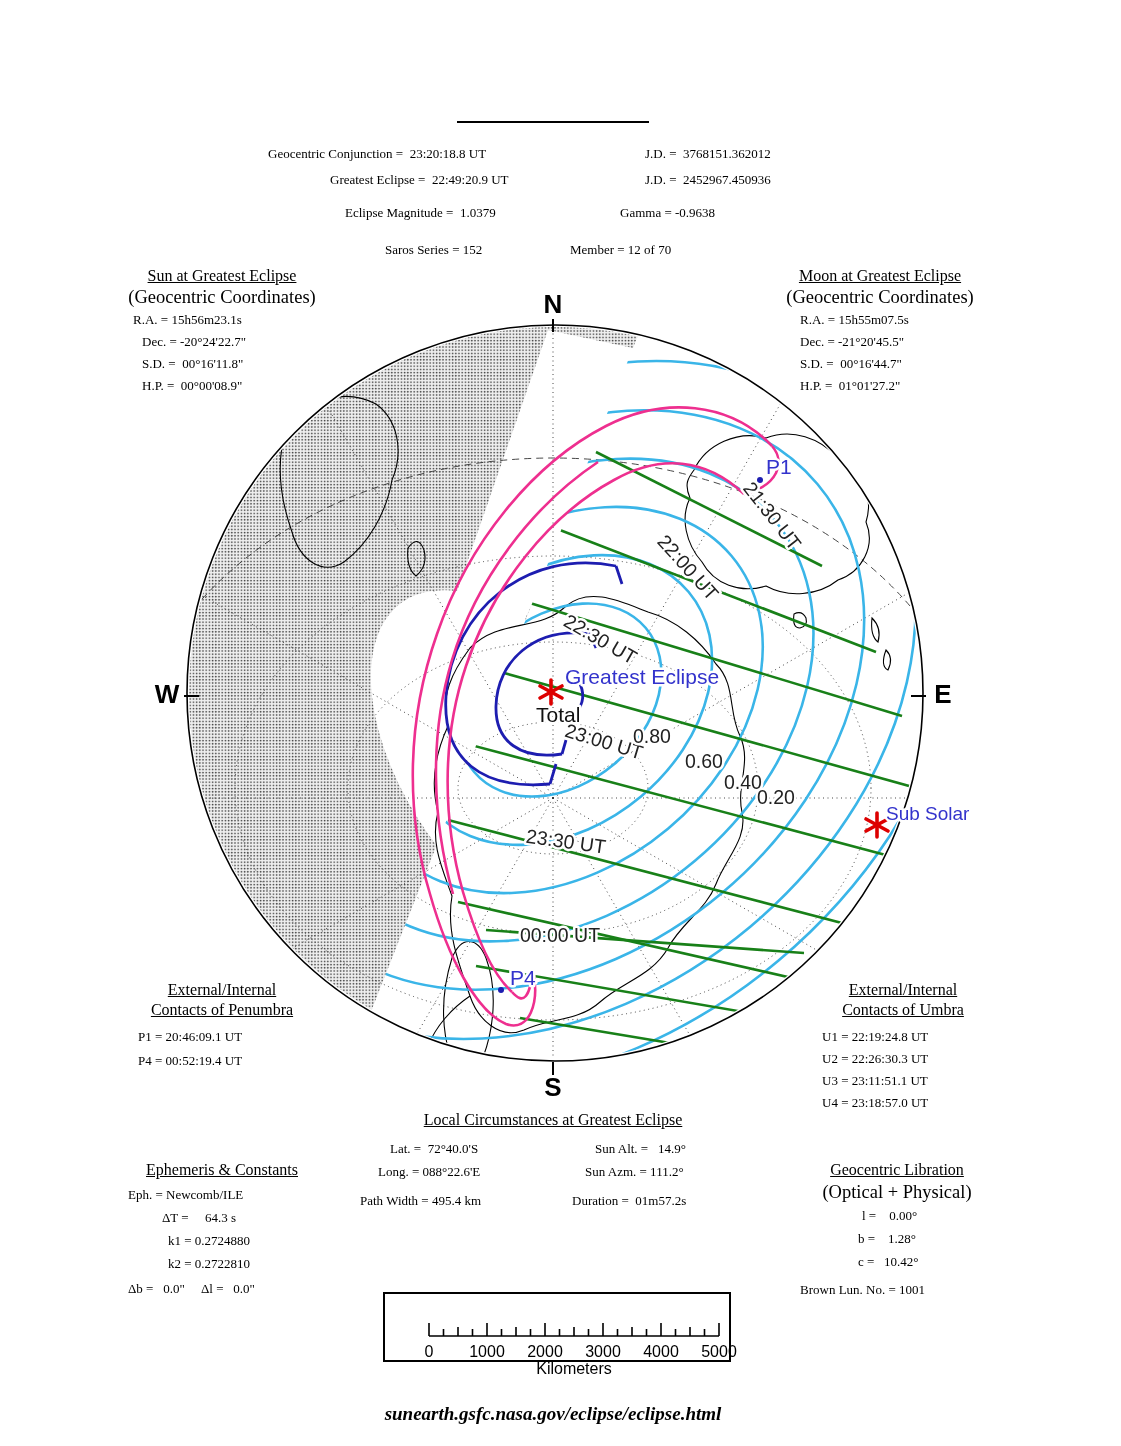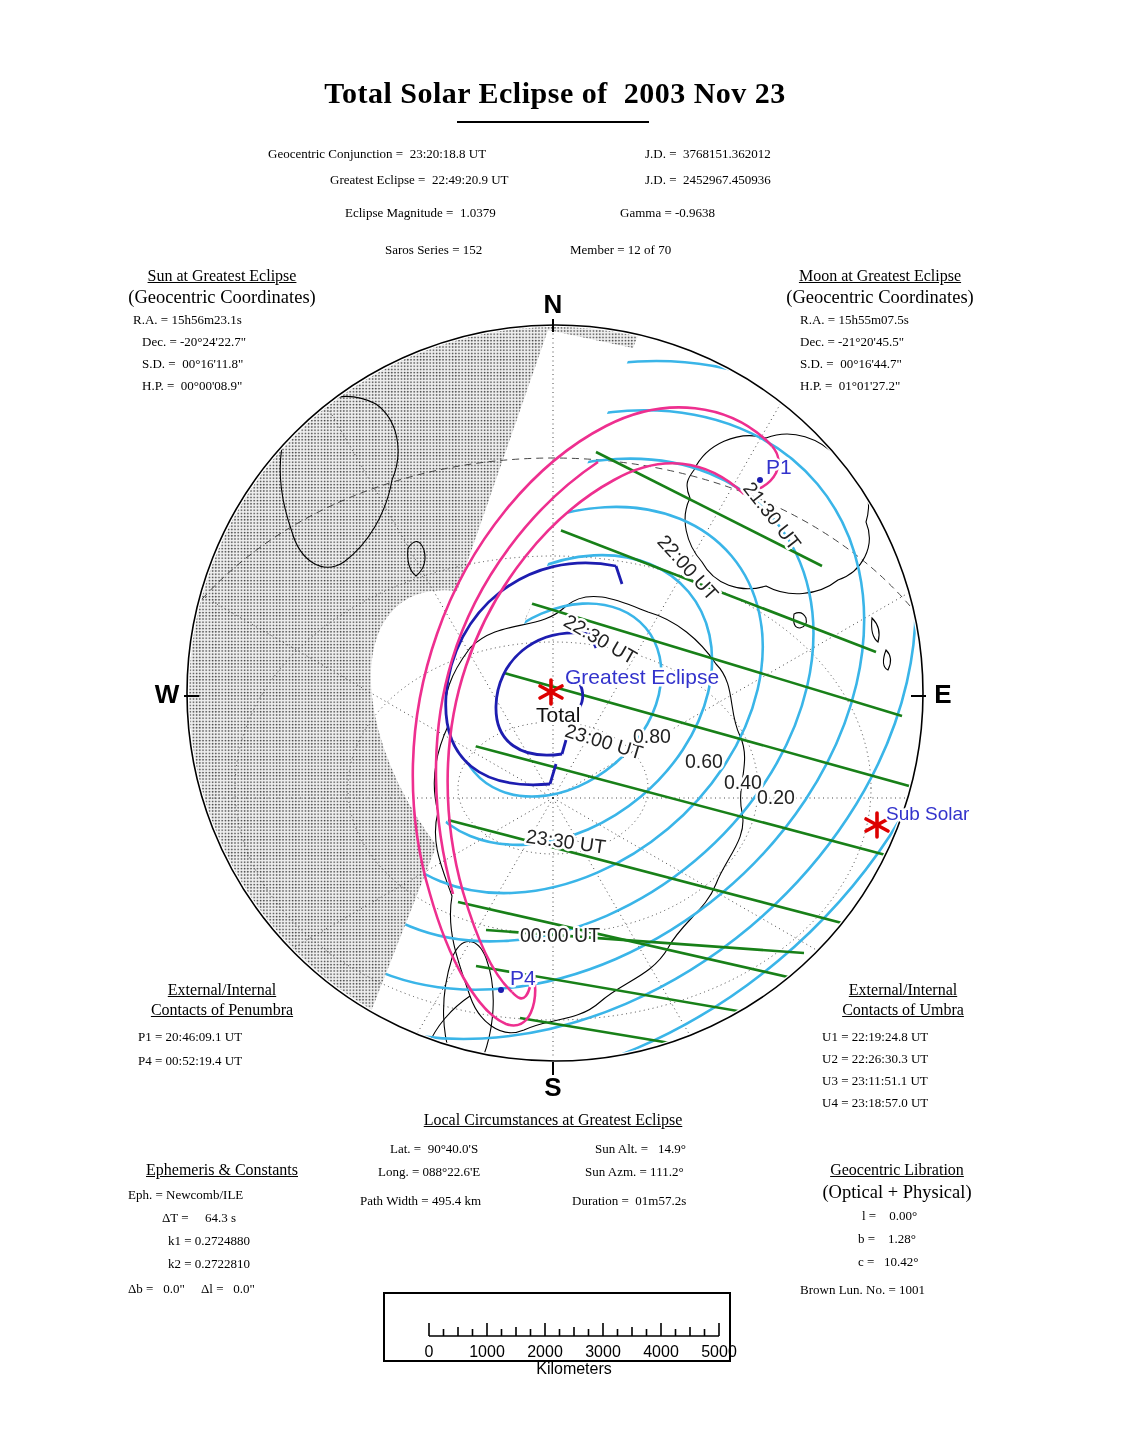--- a/index.html
+++ b/index.html
@@ -158,21 +158,20 @@
       <text class="halo" fill="#222" text-anchor="middle" transform="translate(565,848) rotate(8)">23:30 UT</text>
       <text class="halo" fill="#222" text-anchor="middle" transform="translate(560,942)">00:00 UT</text>
 
       <text class="halo" fill="#222" text-anchor="middle" x="652" y="743">0.80</text>
       <text class="halo" fill="#222" text-anchor="middle" x="704" y="768">0.60</text>
       <text class="halo" fill="#222" text-anchor="middle" x="743" y="789">0.40</text>
       <text class="halo" fill="#222" text-anchor="middle" x="776" y="804">0.20</text>
     </g>
   </svg>
 
-  <div class="abs ctr title" style="left:555px;top:76px">Total Solar Eclipse of  2003 Nov 23</div>
   <div class="abs ctr rule" style="left:553px;top:121px;width:192px"></div>
 
   <div class="abs stat" style="left:268px;top:146px">Geocentric Conjunction =  23:20:18.8 UT</div>
   <div class="abs stat" style="left:645px;top:146px">J.D. =  3768151.362012</div>
   <div class="abs stat" style="left:330px;top:172px">Greatest Eclipse =  22:49:20.9 UT</div>
   <div class="abs stat" style="left:645px;top:172px">J.D. =  2452967.450936</div>
   <div class="abs stat" style="left:345px;top:205px">Eclipse Magnitude =  1.0379</div>
   <div class="abs stat" style="left:620px;top:205px">Gamma = -0.9638</div>
   <div class="abs stat" style="left:385px;top:242px">Saros Series = 152</div>
   <div class="abs stat" style="left:570px;top:242px">Member = 12 of 70</div>
@@ -197,21 +196,21 @@
   <div class="abs stat" style="left:138px;top:1053px">P4 = 00:52:19.4 UT</div>
 
   <div class="abs ctr bt" style="left:903px;top:981px">External/Internal</div>
   <div class="abs ctr bt" style="left:903px;top:1001px">Contacts of Umbra</div>
   <div class="abs stat" style="left:822px;top:1029px">U1 = 22:19:24.8 UT</div>
   <div class="abs stat" style="left:822px;top:1051px">U2 = 22:26:30.3 UT</div>
   <div class="abs stat" style="left:822px;top:1073px">U3 = 23:11:51.1 UT</div>
   <div class="abs stat" style="left:822px;top:1095px">U4 = 23:18:57.0 UT</div>
 
   <div class="abs ctr bt" style="left:553px;top:1111px">Local Circumstances at Greatest Eclipse</div>
-  <div class="abs stat" style="left:390px;top:1141px">Lat. =  90°40.0'S</div>
+  <div class="abs stat" style="left:390px;top:1141px">Lat. =  72°40.0'S</div>
   <div class="abs stat" style="left:595px;top:1141px">Sun Alt. =   14.9°</div>
   <div class="abs stat" style="left:378px;top:1164px">Long. = 088°22.6'E</div>
   <div class="abs stat" style="left:585px;top:1164px">Sun Azm. = 111.2°</div>
   <div class="abs stat" style="left:360px;top:1193px">Path Width = 495.4 km</div>
   <div class="abs stat" style="left:572px;top:1193px">Duration =  01m57.2s</div>
 
   <div class="abs ctr bt" style="left:222px;top:1161px">Ephemeris &amp; Constants</div>
   <div class="abs stat" style="left:128px;top:1187px">Eph. = Newcomb/ILE</div>
   <div class="abs stat" style="left:162px;top:1210px">ΔT =     64.3 s</div>
   <div class="abs stat" style="left:168px;top:1233px">k1 = 0.2724880</div>
@@ -231,14 +230,15 @@
       <text x="28" y="45" text-anchor="middle" font-size="16" fill="#000">0</text>
       <text x="86" y="45" text-anchor="middle" font-size="16" fill="#000">1000</text>
       <text x="144" y="45" text-anchor="middle" font-size="16" fill="#000">2000</text>
       <text x="202" y="45" text-anchor="middle" font-size="16" fill="#000">3000</text>
       <text x="260" y="45" text-anchor="middle" font-size="16" fill="#000">4000</text>
       <text x="318" y="45" text-anchor="middle" font-size="16" fill="#000">5000</text>
       <text x="173" y="62" text-anchor="middle" font-size="16" fill="#000">Kilometers</text>
     </svg>
   </div>
 
+  <div class="abs ctr foot" style="left:553px;top:1403px">sunearth.gsfc.nasa.gov/eclipse/eclipse.html</div>
 
 </div>
 
 </body></html>

